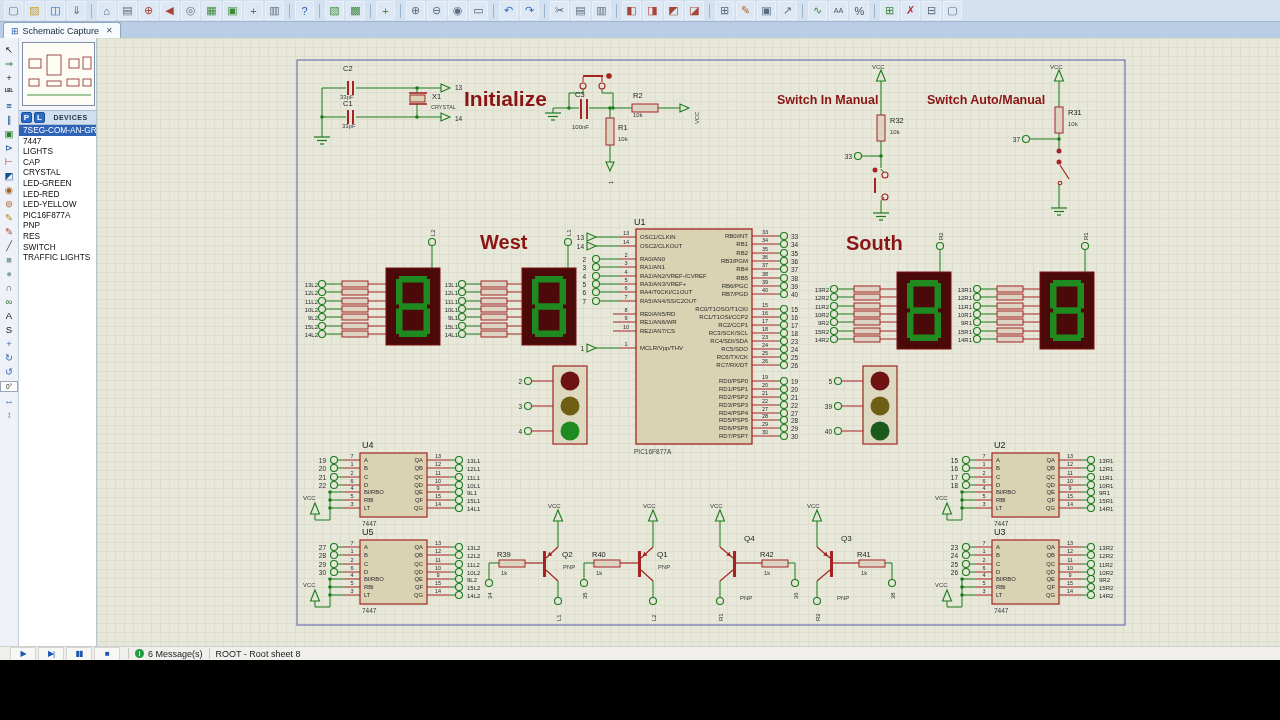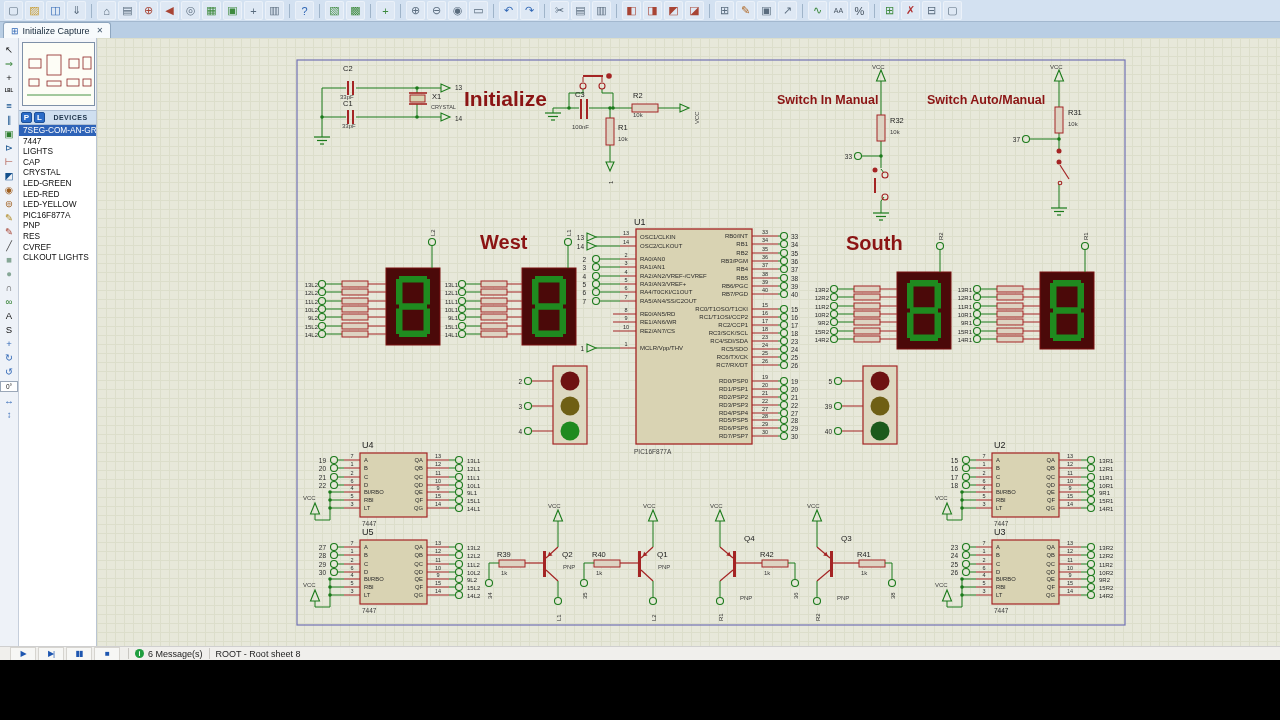--- a/index.html
+++ b/index.html
@@ -94,21 +94,21 @@
       <span class="tbi" style="color: rgb(69, 82, 95);">%</span>
       <span class="tbsep"></span>
       <span class="tbi" style="color: rgb(61, 138, 61);">⊞</span>
       <span class="tbi" style="color: rgb(176, 48, 48);">✗</span>
       <span class="tbi" style="color: rgb(90, 108, 126);">⊟</span>
       <span class="tbi" style="color: rgb(90, 108, 126);">▢</span>
     </div>
   <div id="tabbar">
     <div class="tab">
       <span class="tabicon">⊞</span>
-      <span>Initialize Capture</span>
+      <span>Schematic Capture</span>
       <span class="tabclose">✕</span>
     </div>
   </div>
   <div id="modebar">
       <div class="mbi" style="color: rgb(17, 17, 17);">↖</div>
       <div class="mbi" style="color: rgb(44, 125, 44);">⇒</div>
       <div class="mbi" style="color: rgb(17, 17, 17);">+</div>
       <div class="mbi small" style="color: rgb(17, 17, 17);">LBL</div>
       <div class="mbi" style="color: rgb(20, 80, 140);">≡</div>
       <div class="mbi" style="color: rgb(20, 80, 140);">∥</div>
@@ -156,22 +156,22 @@
         <div class="dev">7447</div>
         <div class="dev">LIGHTS</div>
         <div class="dev">CAP</div>
         <div class="dev">CRYSTAL</div>
         <div class="dev">LED-GREEN</div>
         <div class="dev">LED-RED</div>
         <div class="dev">LED-YELLOW</div>
         <div class="dev">PIC16F877A</div>
         <div class="dev">PNP</div>
         <div class="dev">RES</div>
-        <div class="dev">CVREF</div>
-        <div class="dev">CLKOUT LIGHTS</div>
+        <div class="dev">SWITCH</div>
+        <div class="dev">TRAFFIC LIGHTS</div>
       </div>
   </div>
   <div id="canvas">
     <svg id="schem" width="1183" height="608" viewBox="97 38 1183 608">
         <g>
           <rect x="297" y="60" width="828" height="565" fill="none" stroke="#7272b4" stroke-width="1.2"></rect>
           <polyline points="322,88 346,88" fill="none" stroke="#1a7a1a" stroke-width="1"></polyline>
           <polyline points="356,88 417,88" fill="none" stroke="#1a7a1a" stroke-width="1"></polyline>
           <polyline points="417,88 441,88" fill="none" stroke="#1a7a1a" stroke-width="1"></polyline>
           <polyline points="322,88 322,132" fill="none" stroke="#1a7a1a" stroke-width="1"></polyline>

